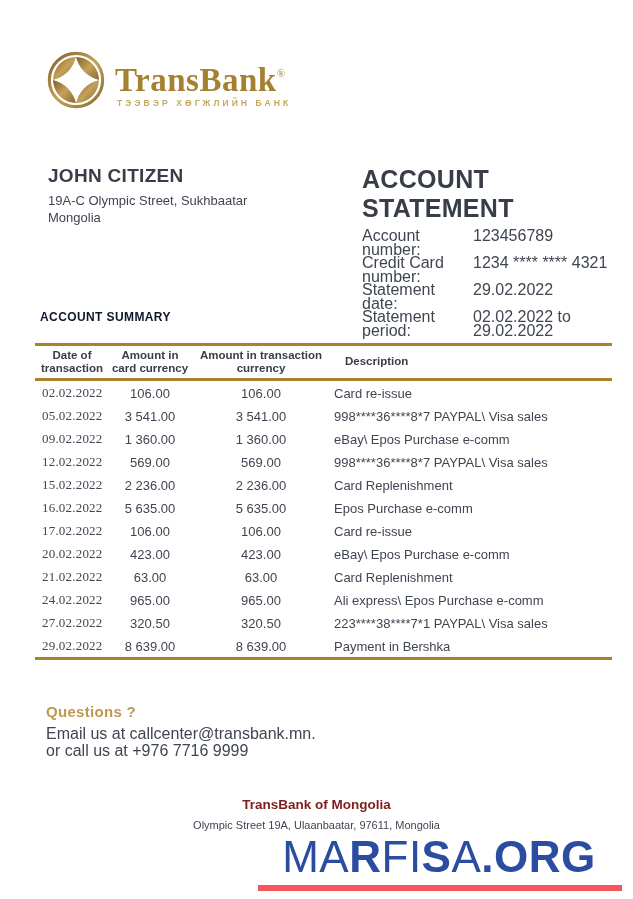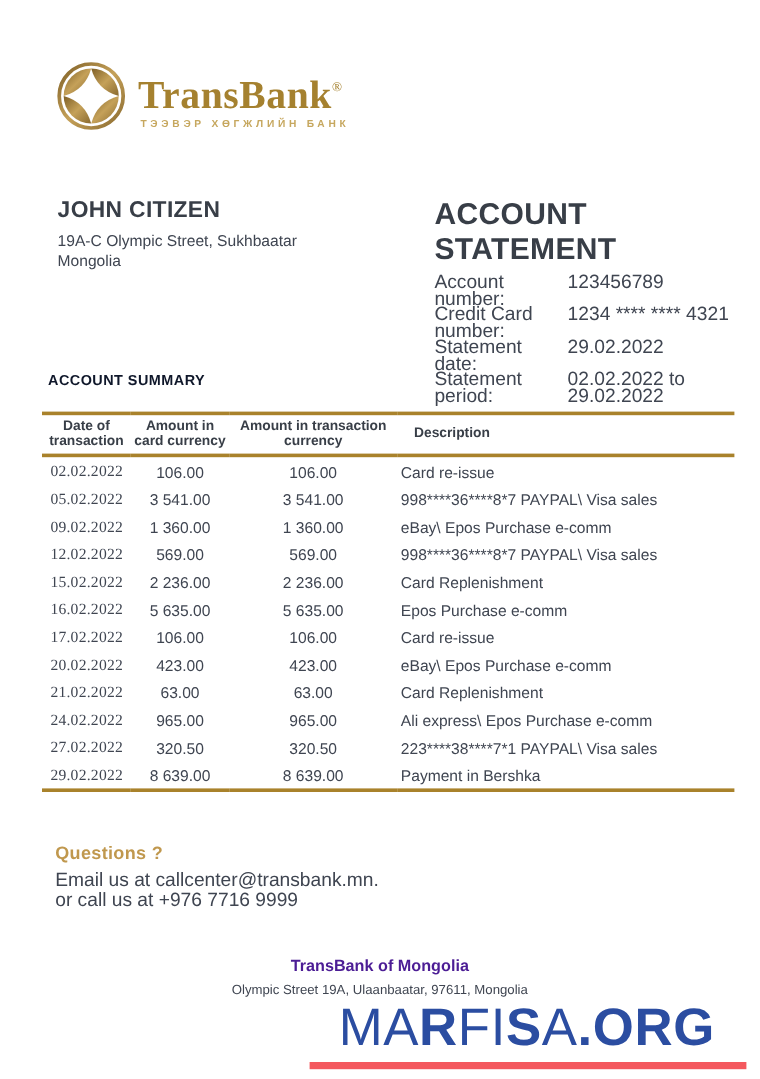--- a/index.html
+++ b/index.html
@@ -42,21 +42,21 @@
   table.tx td.col1, table.tx td.col2 { text-align:center; }
   table.tx td.col3 { text-align:left; padding-left:3px; }
 
   
   .questions { position:absolute; left:46px; top:690px; }
   .questions-title { font-size:15px; font-weight:bold; color:#c0984e; letter-spacing:0.3px; }
   .questions-lines { margin-top:5px; font-size:16px; line-height:17px; color:#3f4551; }
 
   
   .footer-bank { position:absolute; left:0; top:784px; width:100%; text-align:center;
-                 font-size:13.5px; font-weight:bold; color:#4c1d95; }
+                 font-size:13.5px; font-weight:bold; color:#7f1d1d; }
   .footer-address { position:absolute; left:0; top:806px; width:100%; text-align:center;
                     font-size:11px; color:#3f4551; }
 
   
   .watermark { position:absolute; left:253px; top:818px; width:372px; text-align:center;
                font-size:44px; line-height:52px; color:#2b4da1; letter-spacing:0.5px; white-space:nowrap; }
   .wm-light { font-weight:400; }
   .wm-bold  { font-weight:700; }
   .wm-underline { position:absolute; left:258px; top:872px; width:364px; height:6px; background:#f4585e; }
 

